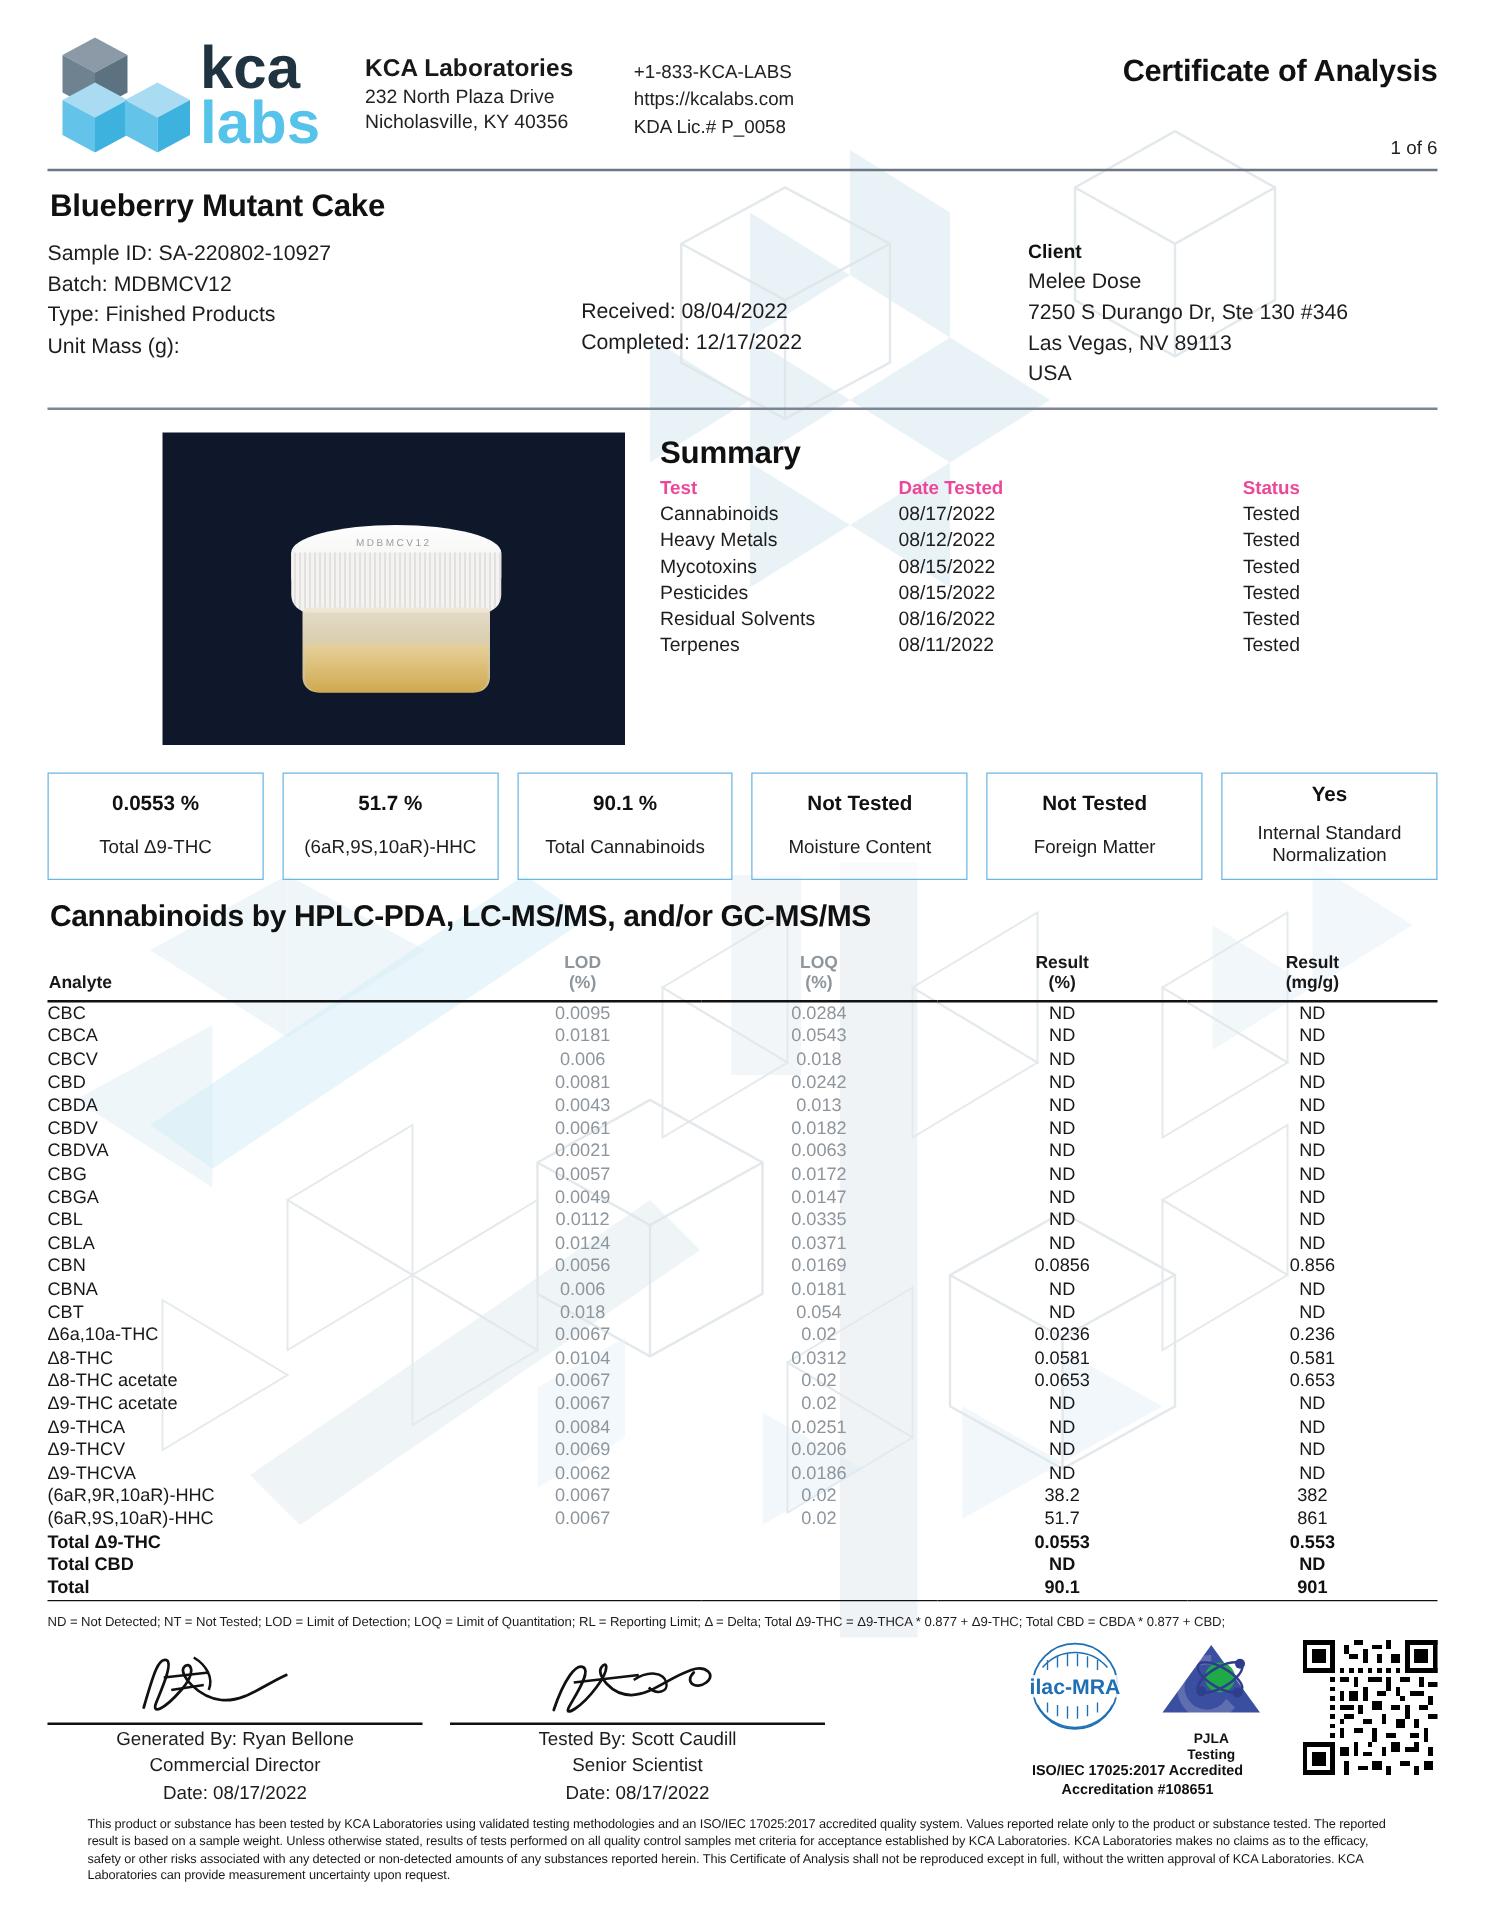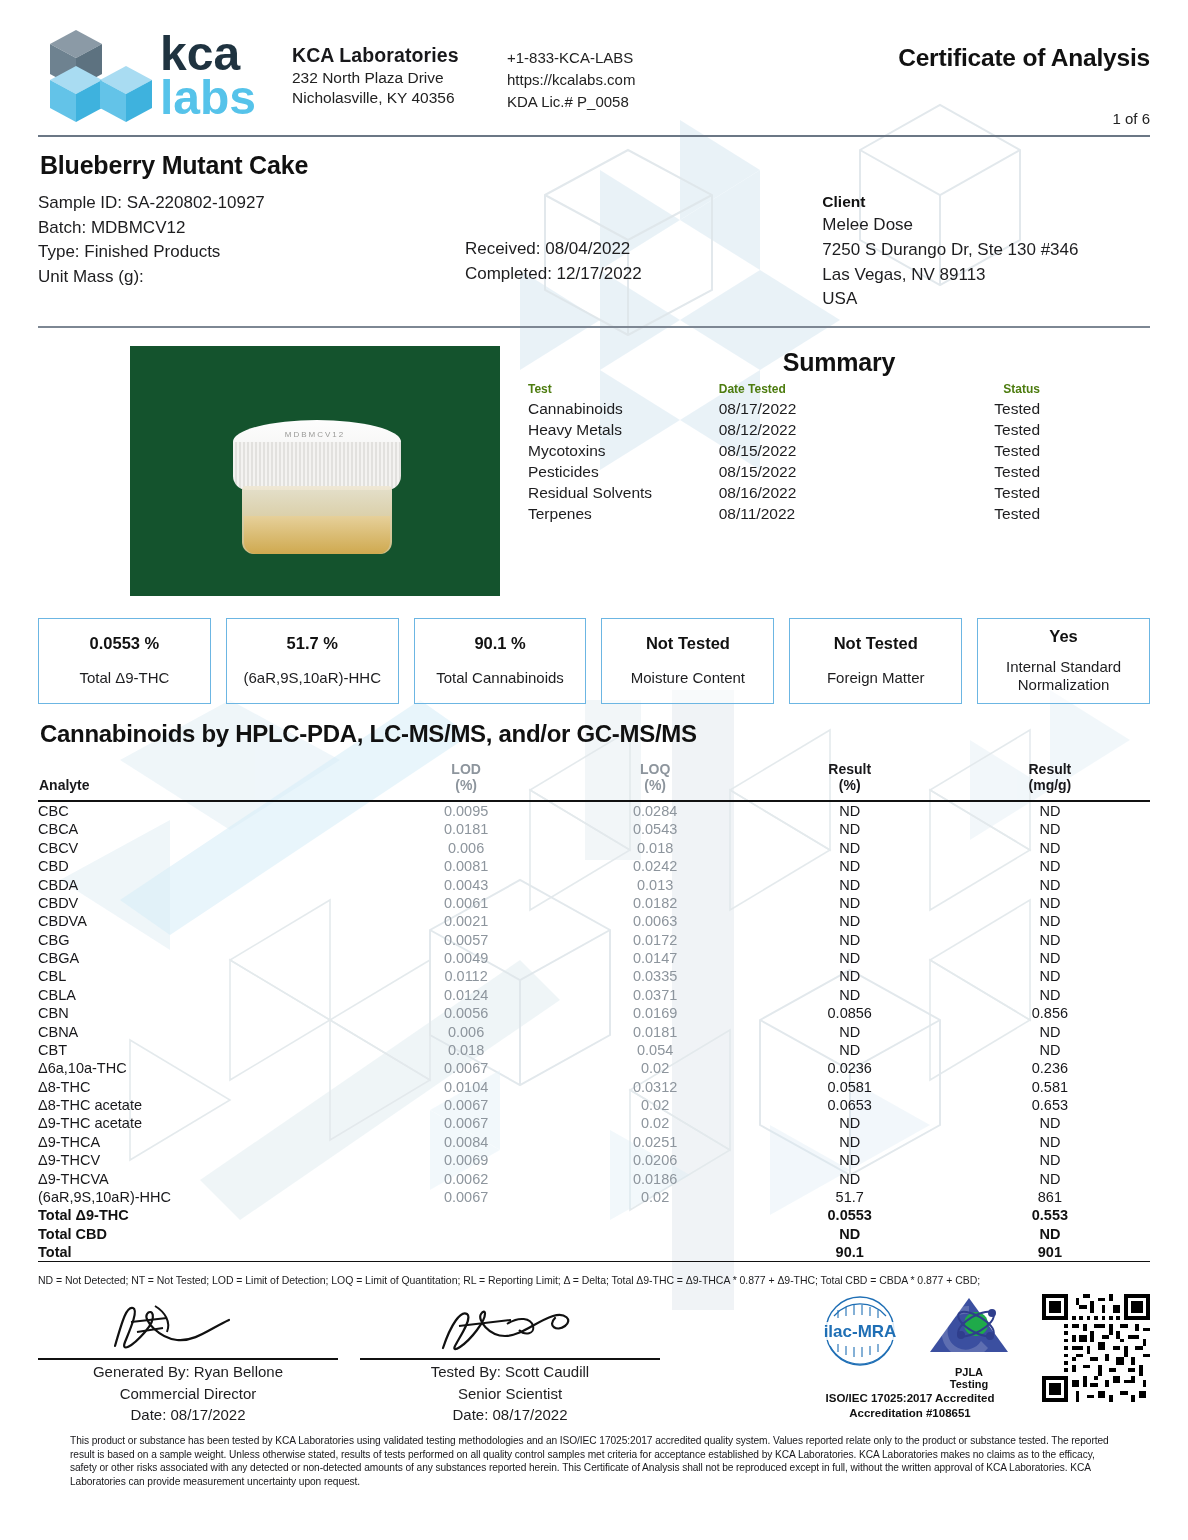--- a/index.html
+++ b/index.html
@@ -39,31 +39,31 @@
   .sample-grid{display:flex;position:relative;}
   .col-left{width:430px;}
   .col-mid{width:360px;padding-top:46px;}
   .col-right{width:330px;}
   .meta{font-size:17px;line-height:1.45;color:#1d1d1f;white-space:nowrap;}
   .client-h{font-size:15.5px;font-weight:bold;color:#111;line-height:1.45;}
 
   
   .mid-row{display:flex;margin-top:18px;}
   .photo-wrap{width:462px;padding-left:92px;box-sizing:border-box;}
-  .photo{width:370px;height:250px;position:relative;overflow:hidden;background:#14532d;}
+  .photo{width:370px;height:250px;position:relative;overflow:hidden;background:#0f172a;}
   .jar-lid{position:absolute;left:103px;top:74px;width:168px;height:64px;background:linear-gradient(#fdfdfd,#efeeec);border-radius:50%/22px;box-shadow:0 2px 3px rgba(0,0,0,.10);}
   .jar-lid-side{position:absolute;left:103px;top:96px;width:168px;height:48px;background:repeating-linear-gradient(90deg,#f4f3f1 0 2px,#e2e1de 2px 4px);border-radius:0 0 14px 14px;}
   .jar-body{position:absolute;left:112px;top:140px;width:150px;height:68px;background:linear-gradient(180deg,#efe7d4 0%,#e2d1a5 60%,#d8c289 100%);border-radius:4px 4px 12px 12px;opacity:.95;}
   .jar-oil{position:absolute;left:114px;top:170px;width:146px;height:38px;background:linear-gradient(180deg,#e6d09a,#cfa94f);border-radius:0 0 12px 12px;}
   .jar-lbl{position:absolute;left:0;top:84px;width:370px;text-align:center;font-size:8px;letter-spacing:2px;color:#9a9a98;}
 
   .summary{flex:1;padding-left:28px;}
-  .summary-h{font-size:25px;font-weight:bold;letter-spacing:-.2px;color:#111;margin:2px 0 4px 0;text-align:center;}
+  .summary-h{font-size:25px;font-weight:bold;letter-spacing:-.2px;color:#111;margin:2px 0 4px 0;}
   table.sumtab{border-collapse:collapse;width:520px;}
-  table.sumtab th{font-size:12px;font-weight:bold;color:#4d7c0f;text-align:left;padding:1px 0 3px 0;}
+  table.sumtab th{font-size:15px;font-weight:bold;color:#ec4899;text-align:left;padding:1px 0 3px 0;}
   table.sumtab td{font-size:15.5px;color:#1d1d1f;padding:1.5px 0;}
   .c-test{width:190px;}
   .c-date{width:180px;}
   .c-status{width:140px;text-align:right;padding-right:8px;}
   table.sumtab th.c-status{text-align:right;padding-right:8px;}
   table.sumtab td.c-status{text-align:right;padding-right:8px;}
 
   
   .boxes{display:flex;gap:15px;margin-top:22px;}
   .box{flex:1;border:1.6px solid #6cb6e3;height:84px;display:flex;flex-direction:column;
@@ -519,20 +519,27 @@
             <td class="num">0.0206</td>
             <td class="val">ND</td>
             <td class="val">ND</td>
           </tr>
         <tr>
             <td class="an">Δ9-THCVA</td>
             <td class="num">0.0062</td>
             <td class="num">0.0186</td>
             <td class="val">ND</td>
             <td class="val">ND</td>
+          </tr>
+        <tr>
+            <td class="an">(6aR,9R,10aR)-HHC</td>
+            <td class="num">0.0067</td>
+            <td class="num">0.02</td>
+            <td class="val">38.2</td>
+            <td class="val">382</td>
           </tr>
         <tr>
             <td class="an">(6aR,9S,10aR)-HHC</td>
             <td class="num">0.0067</td>
             <td class="num">0.02</td>
             <td class="val">51.7</td>
             <td class="val">861</td>
           </tr>
 
         <tr class="total">

